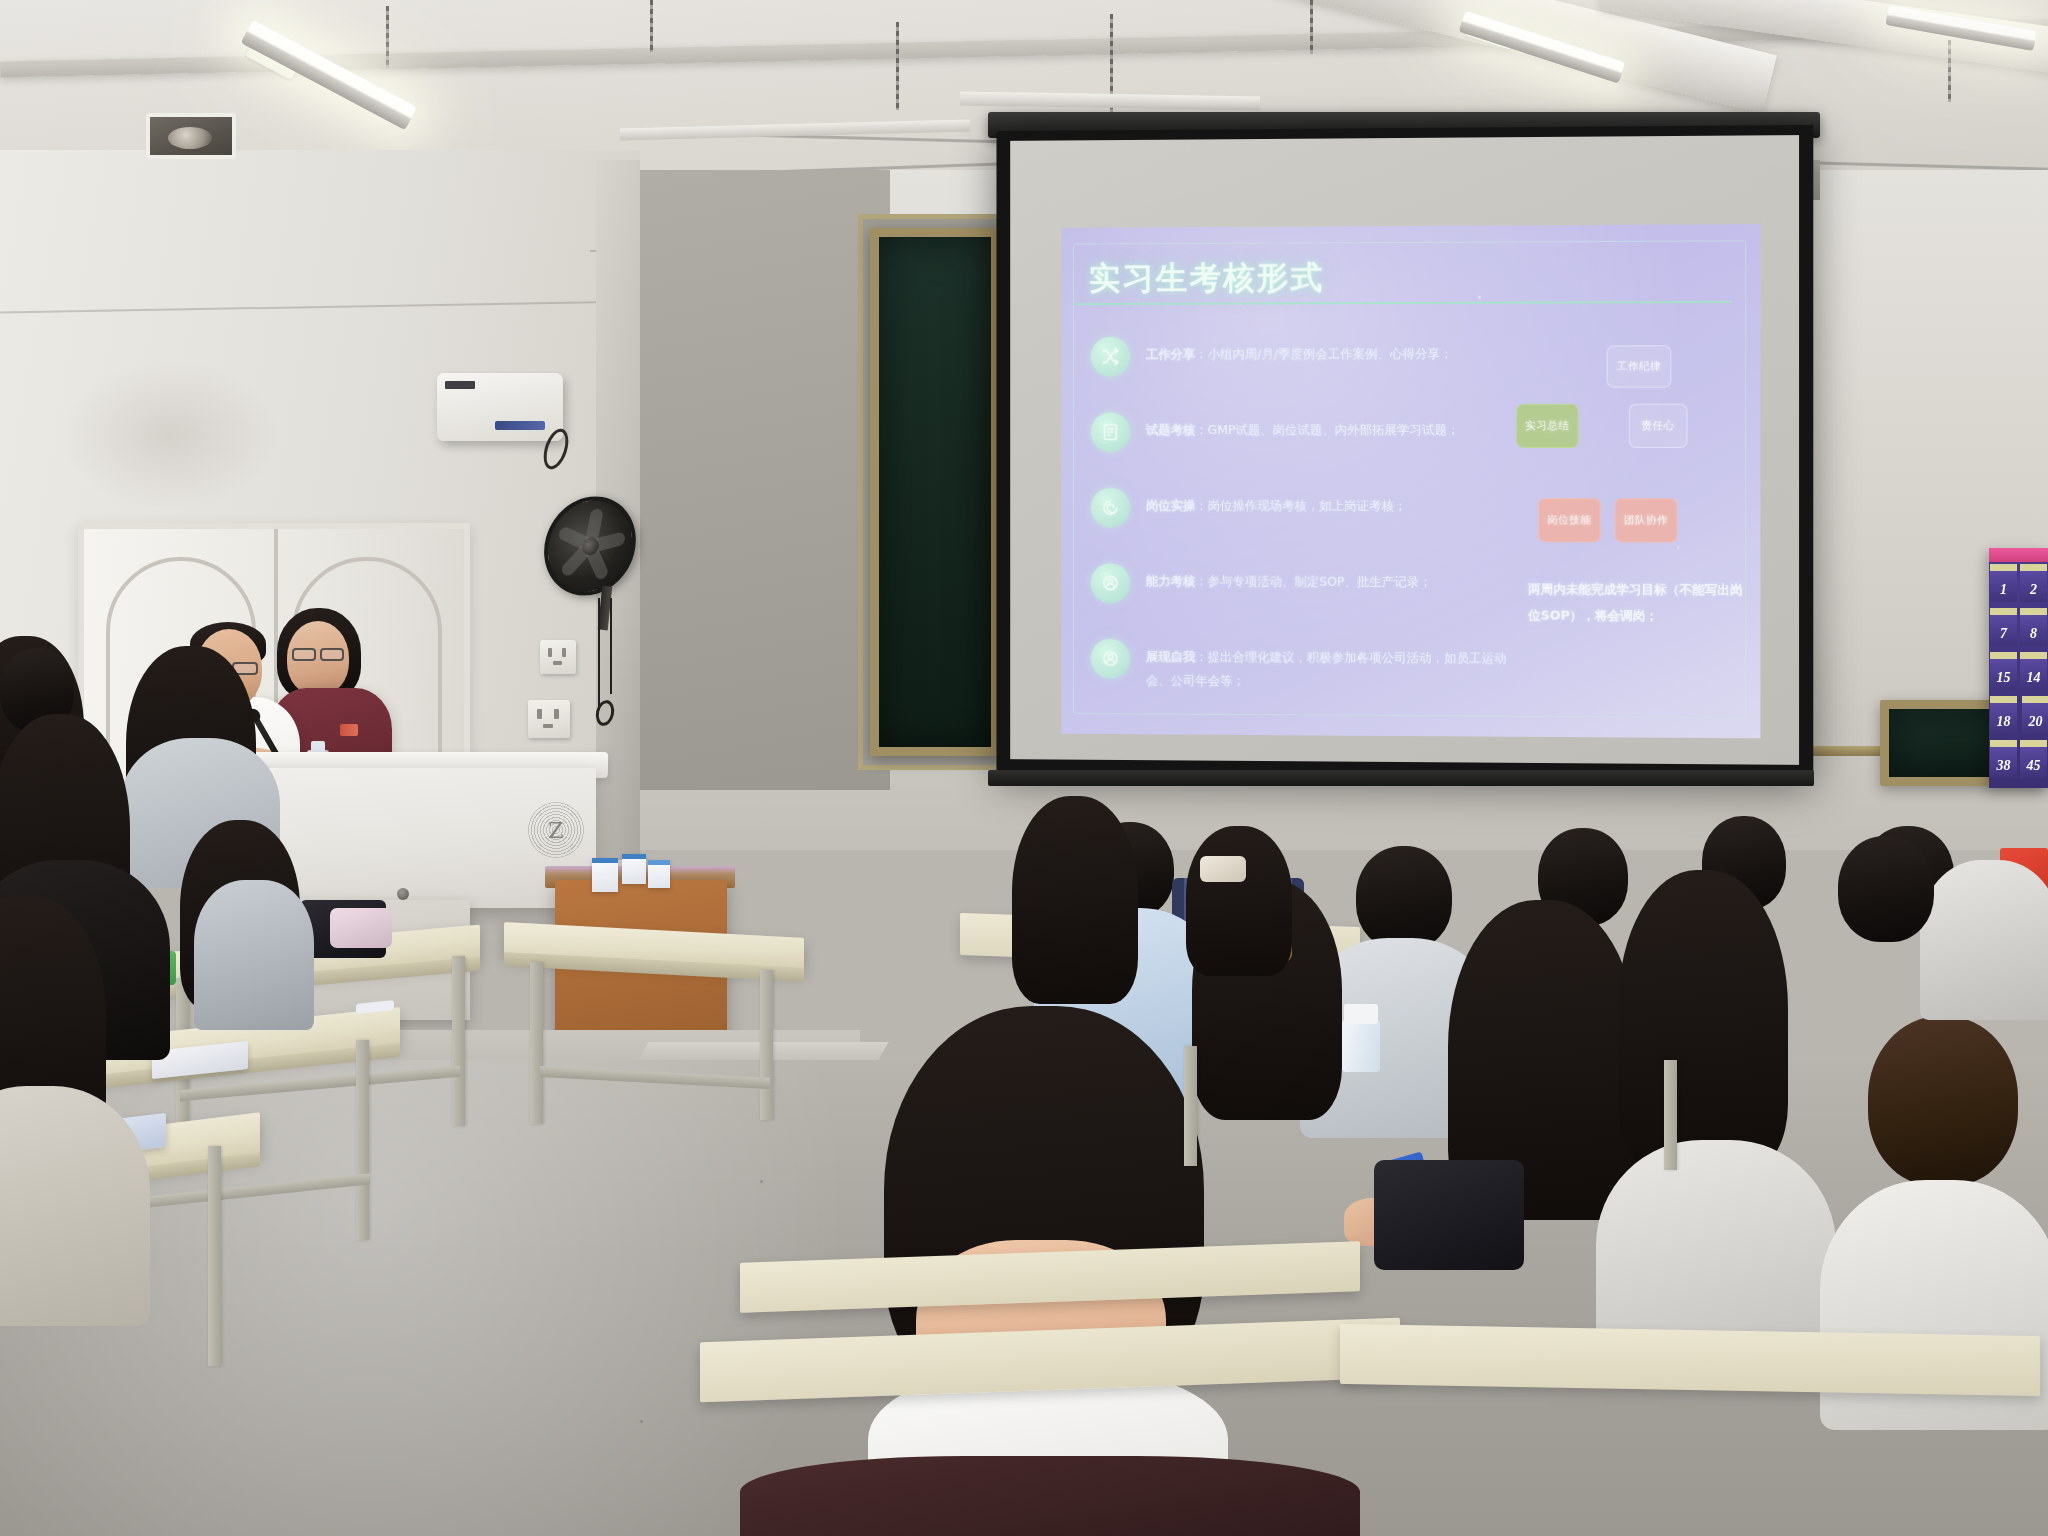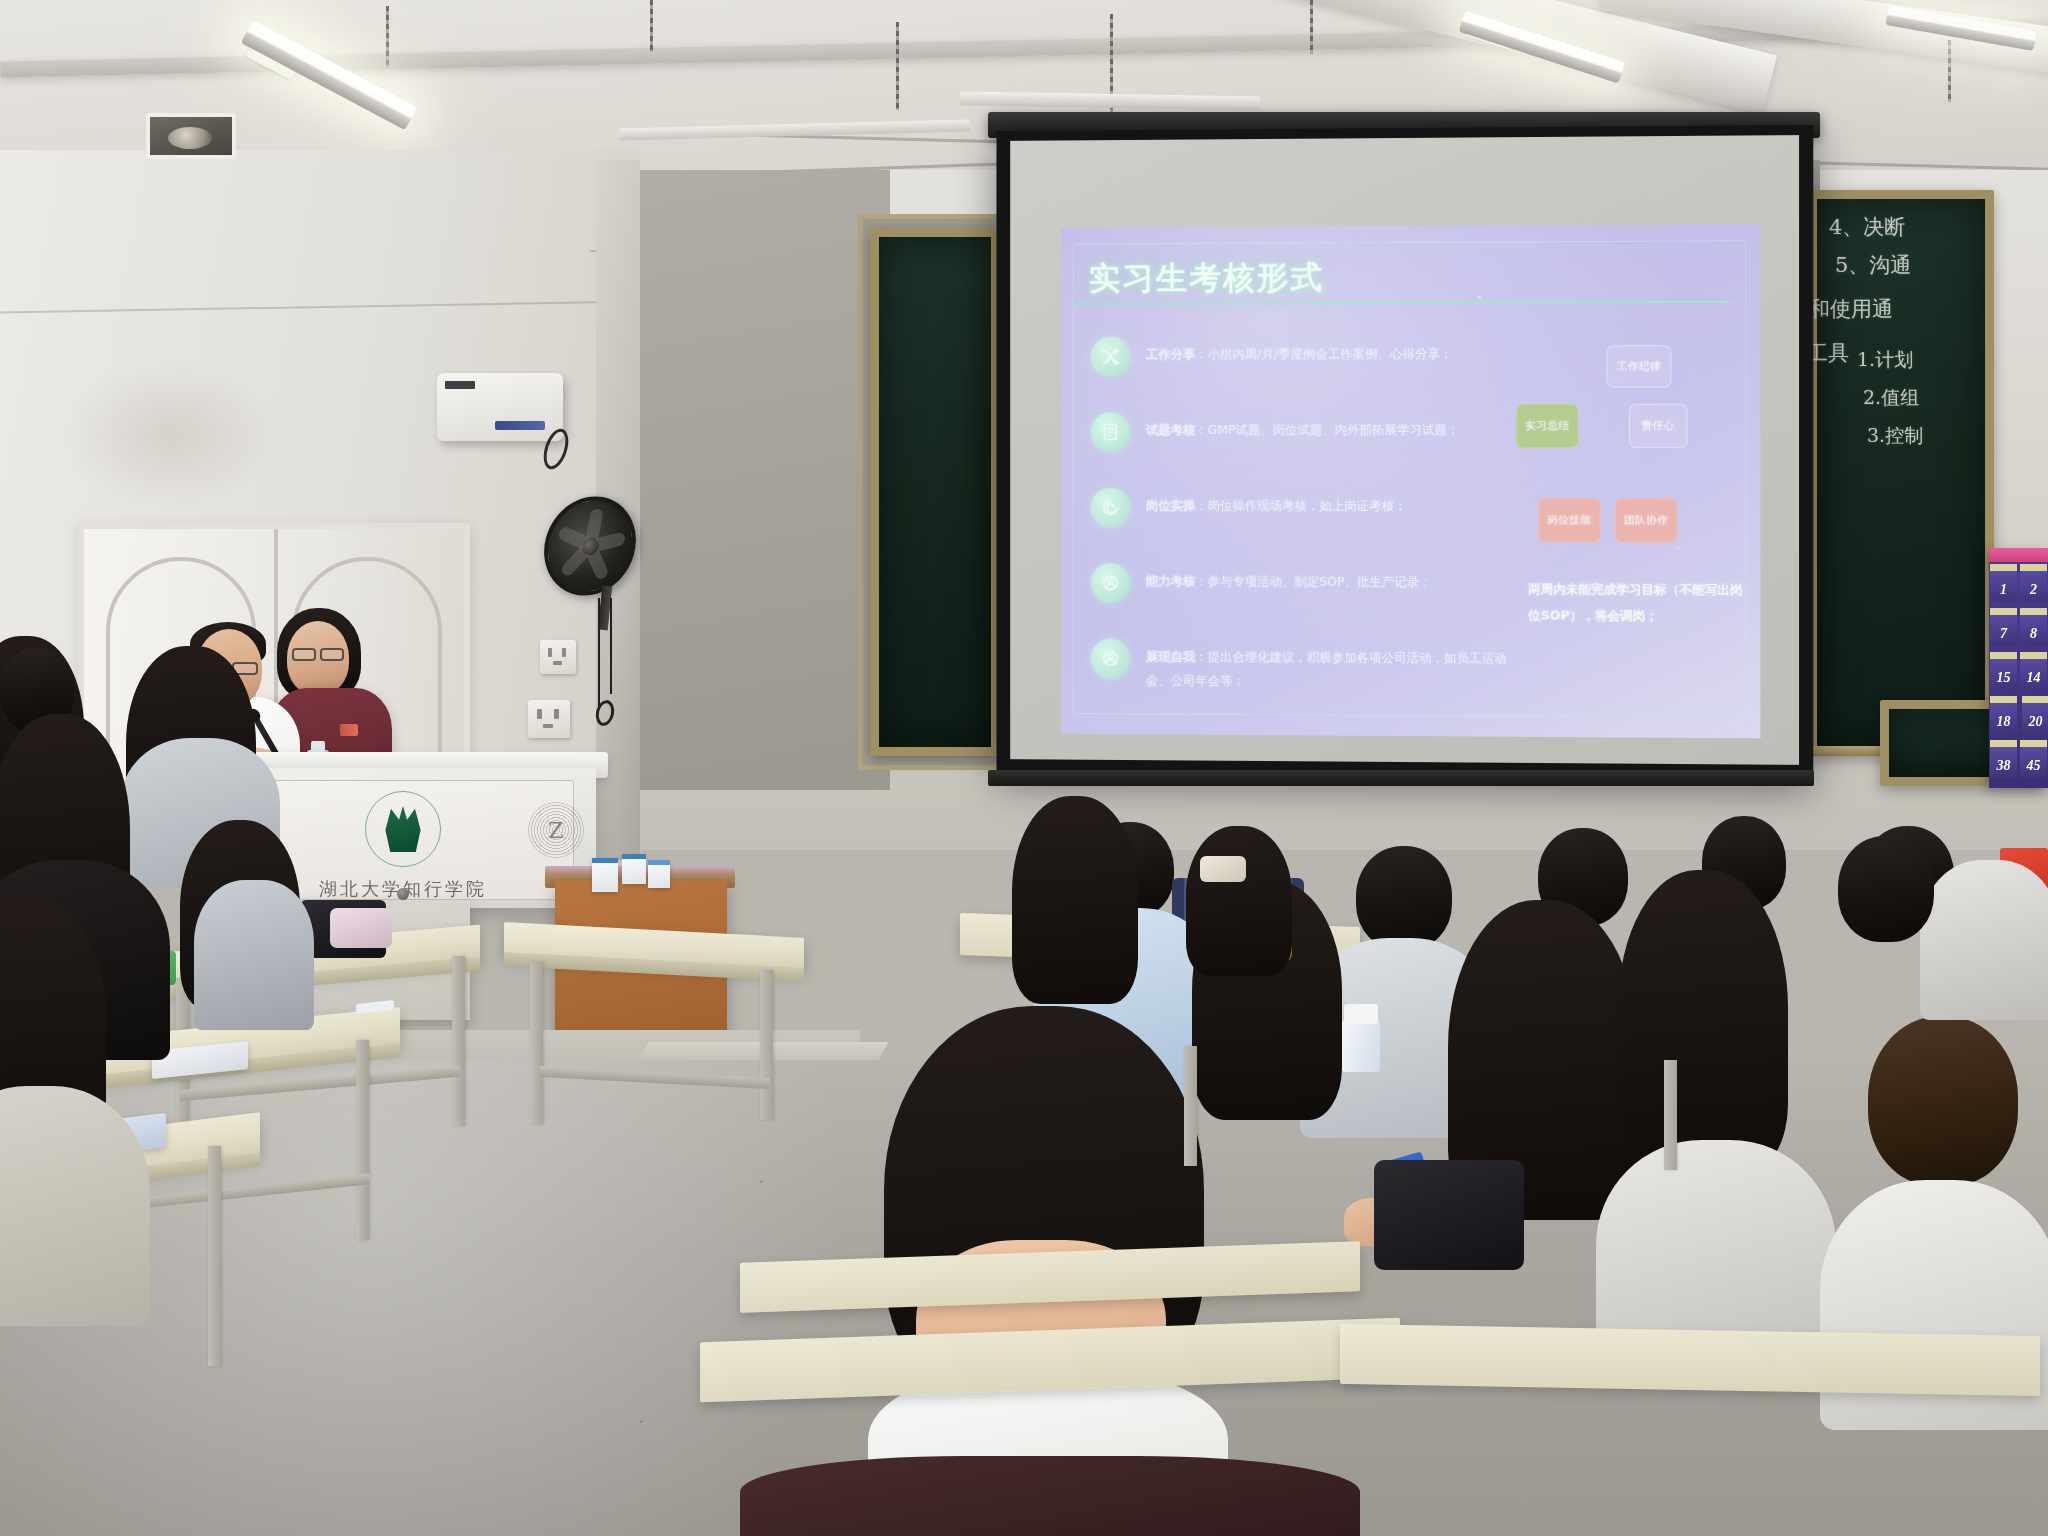--- a/index.html
+++ b/index.html
@@ -555,29 +555,20 @@
   <div class="wall-smudge" style="left:60px;top:360px;width:220px;height:150px;"></div>
   <div class="wall-smudge" style="left:1600px;top:600px;width:260px;height:180px;"></div>
 
   <div class="vert-pillar" style="left:596px;top:160px;width:44px;height:700px;"></div>
   <div class="grey-panel" style="left:640px;top:170px;width:250px;height:620px;"></div>
   <div class="grey-panel" style="left:1000px;top:160px;width:820px;height:40px;background:linear-gradient(180deg,#b5b2ab,#9e9b94);"></div>
 
   <div class="window-frame" style="left:858px;top:214px;width:152px;height:556px;"></div>
 
   <div class="chalkboard cb-left"></div>
-  <div class="chalkboard cb-right">
-    <div class="chalk" style="left:12px;top:14px;">4、决断</div>
-    <div class="chalk" style="left:18px;top:52px;">5、沟通</div>
-    <div class="chalk" style="left:-8px;top:96px;">和使用通</div>
-    <div class="chalk" style="left:-10px;top:140px;">工具</div>
-    <div class="chalk" style="left:40px;top:148px;font-size:19px;">1.计划</div>
-    <div class="chalk" style="left:46px;top:186px;font-size:19px;">2.值组</div>
-    <div class="chalk" style="left:50px;top:224px;font-size:19px;">3.控制</div>
-  </div>
   <div class="chalk-ledge" style="left:1806px;top:746px;width:192px;"></div>
   <div class="chalkboard cb-right2"></div>
 
   <div class="screen-housing"></div>
   <div class="screen-frame">
     <div class="screen-surface">
 
       <div class="slide">
         <div class="slide-glow"></div>
         <div class="slide-outline"></div>
@@ -722,26 +713,20 @@
   <div class="presenter-m-hair"></div>
   <div class="presenter-m-head"></div>
   <div class="glasses" style="left:202px;top:662px;width:26px;"></div>
   <div class="glasses" style="left:232px;top:662px;width:26px;"></div>
   <div class="presenter-m-arm"></div>
 
   <div class="mic"></div>
   <div class="bottle"></div>
   <div class="podium-top"></div>
   <div class="podium">
-    <div class="podium-face">
-      <div class="podium-emblem">
-        <div class="leaf"></div>
-      </div>
-      <div class="podium-text">湖北大学知行学院</div>
-    </div>
     <div class="podium-seal seal-left">Z</div>
     <div class="podium-seal seal-right">Z</div>
     <div class="podium-knob"></div>
   </div>
   <div class="podium-body">
     <div class="vent"></div>
   </div>
 
   <div class="side-table-top"></div>
   <div class="side-table"></div>

